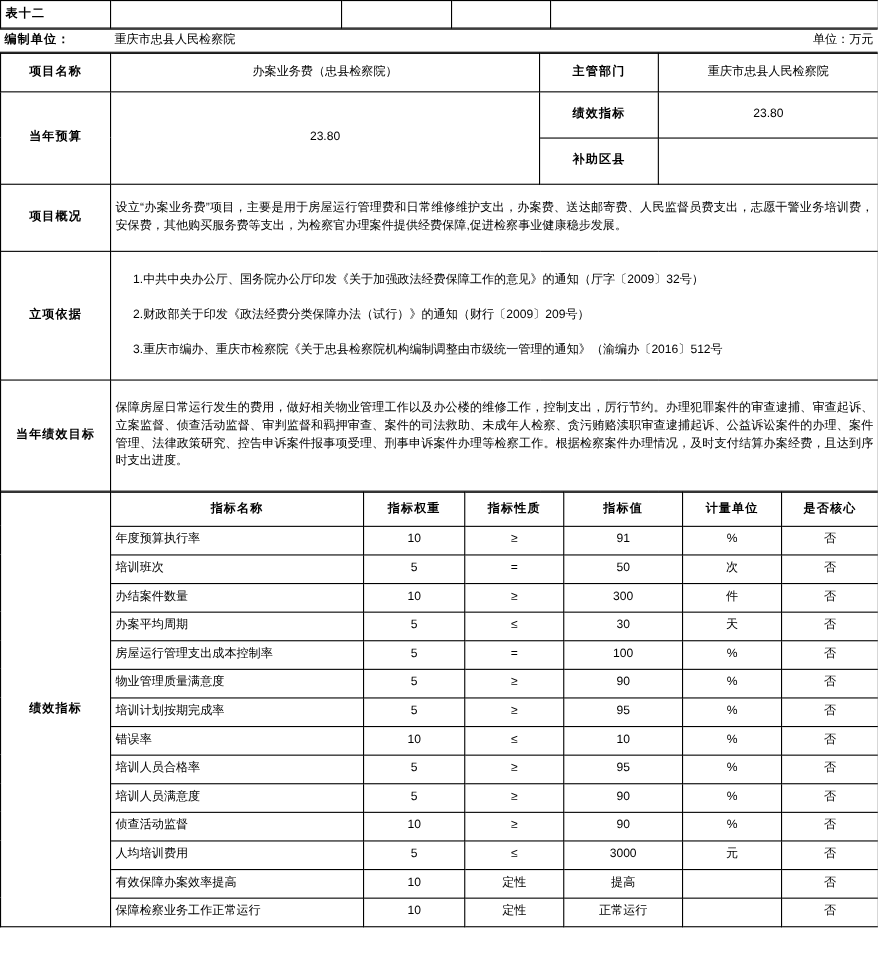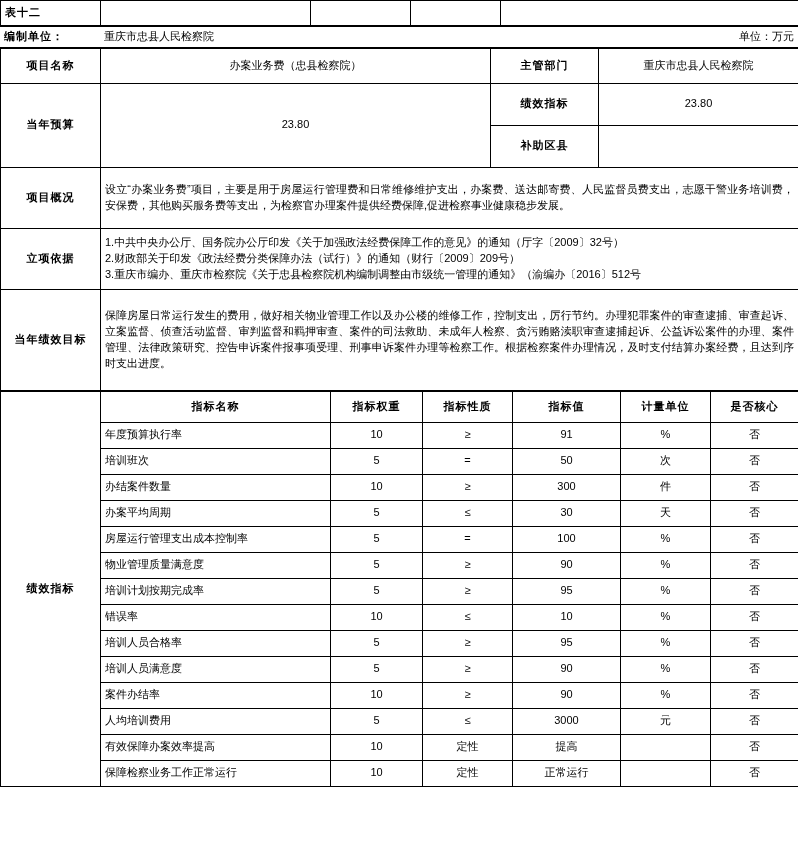--- a/index.html
+++ b/index.html
@@ -84,21 +84,21 @@
     padding-right: 6px;
     font-family: Liberation Serif, serif;
   }
   .para {
     font-size: 11px;
     line-height: 1.55;
     text-align: justify;
     padding: 4px 6px;
   }
   .para div {
-    margin: 0;
+    margin: 16px;
   }
   .hdr {
     text-align: center;
     font-weight: bold;
     font-size: 13px;
     letter-spacing: 1px;
     height: 26px;
   }
   .ind-name {
     text-align: left;
@@ -302,21 +302,21 @@
     </tr>
     <tr>
       <td class="ind-name">培训人员满意度</td>
       <td class="ind-c">5</td>
       <td class="ind-c">≥</td>
       <td class="ind-c">90</td>
       <td class="ind-c">%</td>
       <td class="ind-c">否</td>
     </tr>
     <tr>
-      <td class="ind-name">案件办结率</td>
+      <td class="ind-name">侦查活动监督</td>
       <td class="ind-c">10</td>
       <td class="ind-c">≥</td>
       <td class="ind-c">90</td>
       <td class="ind-c">%</td>
       <td class="ind-c">否</td>
     </tr>
     <tr>
       <td class="ind-name">人均培训费用</td>
       <td class="ind-c">5</td>
       <td class="ind-c">≤</td>

